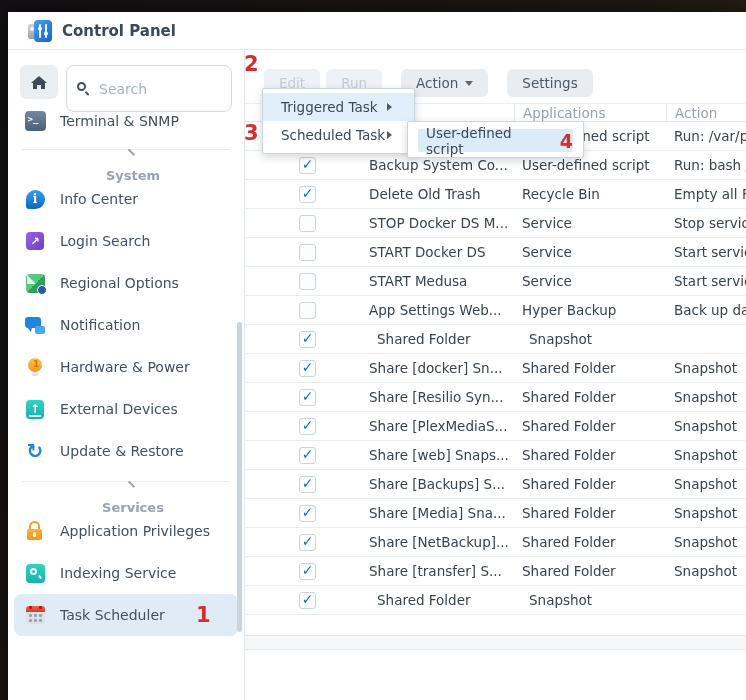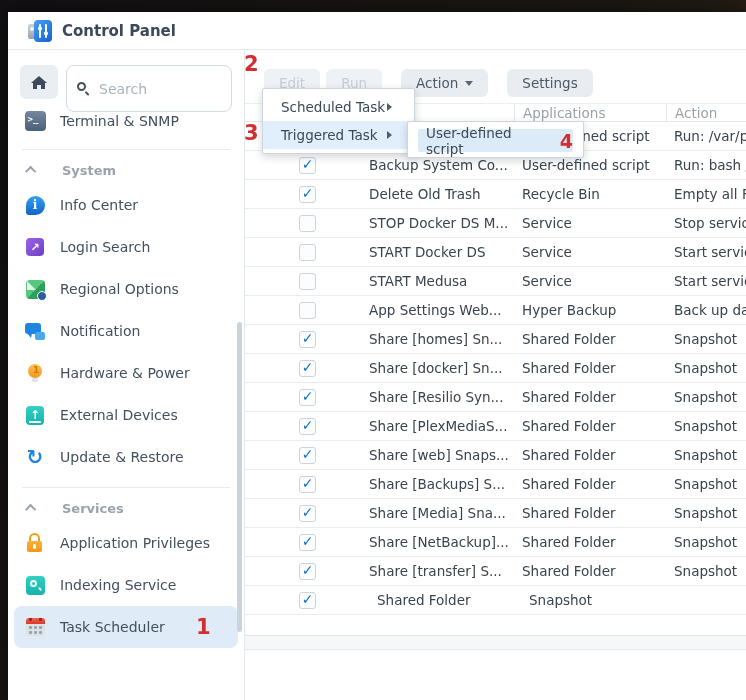--- a/index.html
+++ b/index.html
@@ -40,21 +40,21 @@
   .mag { position:relative; width:14px; height:14px; flex:0 0 auto; }
   .mag .lens { position:absolute; left:0; top:0; width:9px; height:9px; border:2px solid #444f5c; border-radius:50%; }
   .mag .hdl { position:absolute; left:9px; top:9px; width:5px; height:2px; background:#444f5c; transform:rotate(45deg); transform-origin:0 0; border-radius:1px; }
   .searchbox input { border:none; outline:none; width:100%; font-size:14px; color:#42505e; font-family:inherit; background:transparent; }
   .searchbox input::placeholder { color:#a9b3bd; }
   .side-list { padding:3px 6px 0 6px; }
   .side-item { height:42px; display:flex; align-items:center; gap:14px; padding-left:10px; border-radius:8px; color:#42505e; font-size:14px; cursor:pointer; position:relative; }
   .side-item.first { height:38px; }
   .side-item.selected { background:#dfecf8; }
   .side-divider { height:1px; background:#e8ecef; margin:9px 8px 0 8px; }
-  .side-section { height:28px; margin-top:6px; display:flex; align-items:center; gap:26px; padding-left:14px; color:#9aa3ad; font-size:13px; font-weight:bold; cursor:pointer; }
+  .side-section { height:28px; margin-top:0; display:flex; align-items:center; gap:16px; padding-left:14px; color:#9aa3ad; font-size:13px; font-weight:bold; cursor:pointer;flex-direction:column; }
   .chev { width:8px; height:8px; border-left:2px solid #9aa3ad; border-top:2px solid #9aa3ad; transform:rotate(45deg) translateY(2px); }
   .ann-in-item { position:absolute; left:182px; top:50%; transform:translateY(-50%); color:#d32f2f; font-size:21px; font-weight:bold; }
   .scroll-thumb { position:absolute; right:2px; top:272px; width:5px; height:310px; background:#ccd4db; border-radius:3px; }
 
   
   .icn { width:22px; height:22px; position:relative; flex:0 0 22px; display:flex; align-items:center; justify-content:center; }
   .i-term { width:21px; height:20px; border-radius:4px; background:linear-gradient(180deg,#74889e,#4b6079); color:#fff; font-size:9px; font-weight:bold; font-family:"DejaVu Sans Mono",monospace; display:flex; align-items:flex-start; justify-content:flex-start; padding:3px 0 0 3px; }
   .i-info { width:19px; height:19px; border-radius:50% 50% 50% 3px; background:linear-gradient(180deg,#35a0f2,#0f66c4); color:#fff; font-size:12px; font-weight:bold; font-family:"DejaVu Serif",serif; display:flex; align-items:center; justify-content:center; }
   .i-login { width:18px; height:18px; border-radius:4px; background:linear-gradient(135deg,#9a62e8,#6e3ec6); color:#fff; font-size:11px; font-weight:bold; display:flex; align-items:center; justify-content:center; }
   .i-reg { width:19px; height:19px; border-radius:4px; background:linear-gradient(135deg,#57c97e 50%,#2fa05b 50%); }
@@ -322,21 +322,20 @@
                 <div class="cb"></div>
               </div>
               <div class="gc-name">App Settings Web...</div>
               <div class="gc-app">Hyper Backup</div>
               <div class="gc-action">Back up dat</div>
             </div>
             <div class="grow">
               <div class="gc-check">
                 <div class="cb on"></div>
               </div>
-              <div class="gc-name">Share [homes] Sn...</div>
               <div class="gc-app">Shared Folder</div>
               <div class="gc-action">Snapshot</div>
             </div>
             <div class="grow">
               <div class="gc-check">
                 <div class="cb on"></div>
               </div>
               <div class="gc-name">Share [docker] Sn...</div>
               <div class="gc-app">Shared Folder</div>
               <div class="gc-action">Snapshot</div>
@@ -405,26 +404,26 @@
               <div class="gc-action">Snapshot</div>
             </div>
           </div>
         <div class="foot-bar"></div>
       </div>
     </div>
   </div>
 </div>
 
 <div class="menu" id="create-menu">
+    <div class="mitem hl">
+      <span>Triggered Task</span>
+      <span class="arr"></span>
+    </div>
     <div class="mitem">
       <span>Scheduled Task</span>
-      <span class="arr"></span>
-    </div>
-    <div class="mitem hl">
-      <span>Triggered Task</span>
       <span class="arr"></span>
     </div>
   </div>
 
 <div class="submenu">
   <div class="subitem">
     <span>User-defined script</span>
     <span class="ann4">4</span>
   </div>
 </div>

